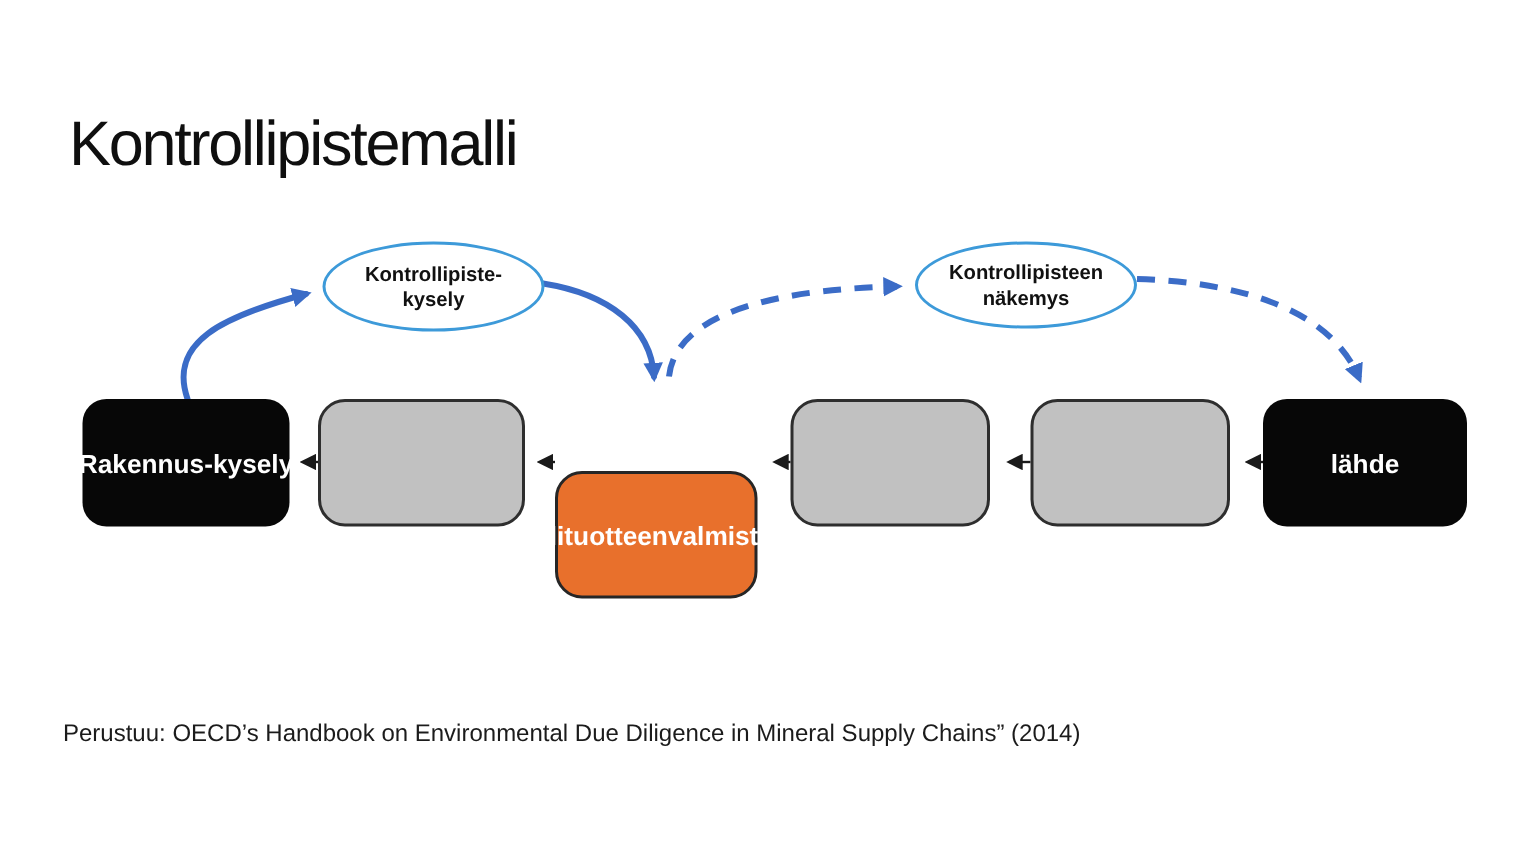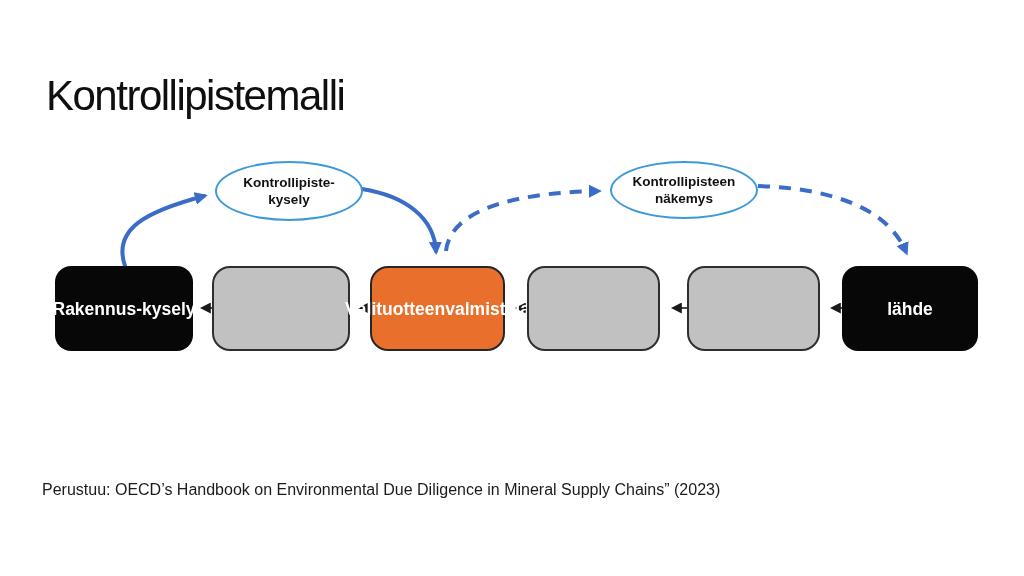--- a/index.html
+++ b/index.html
@@ -51,21 +51,21 @@
     align-items: center;
     justify-content: center;
     text-align: center;
     font-weight: 700;
     font-size: 17.5px;
     line-height: 22px;
     z-index: 2;
   }
   .box-black { background: #070707; color: #ffffff; border-radius: 16px; }
   .box-gray  { background: #c1c1c1; border: 2px solid #2e2e2e; }
-  .box-orange{ background: #e8702c; border: 2px solid #262626; color: #ffffff; }
+  .box-orange{ background: #e8702c; border: 2px solid #262626; color: #ffffff; margin-top: 48px; }
   .box-1 { left: 55px;  width: 138px; }
   .box-2 { left: 212px; width: 138px; }
   .box-3 { left: 370px; width: 135px; }
   .box-4 { left: 527px; width: 133px; }
   .box-5 { left: 687px; width: 133px; }
   .box-6 { left: 842px; width: 136px; }
   .cp-label {
     position: absolute;
     left: 370px;
     top: 366px;
@@ -144,15 +144,15 @@
   </div>
   <div class="chain-box box-gray box-4"></div>
   <div class="chain-box box-gray box-5"></div>
   <div class="chain-box box-black box-6">
     <span>lähde</span>
   </div>
 
   <div class="cp-label">
   </div>
 
-  <div class="footer">Perustuu: OECD’s Handbook on Environmental Due Diligence in Mineral Supply Chains” (2023)</div>
+  <div class="footer">Perustuu: OECD’s Handbook on Environmental Due Diligence in Mineral Supply Chains” (2014)</div>
 
 </div>
 
 </body></html>

